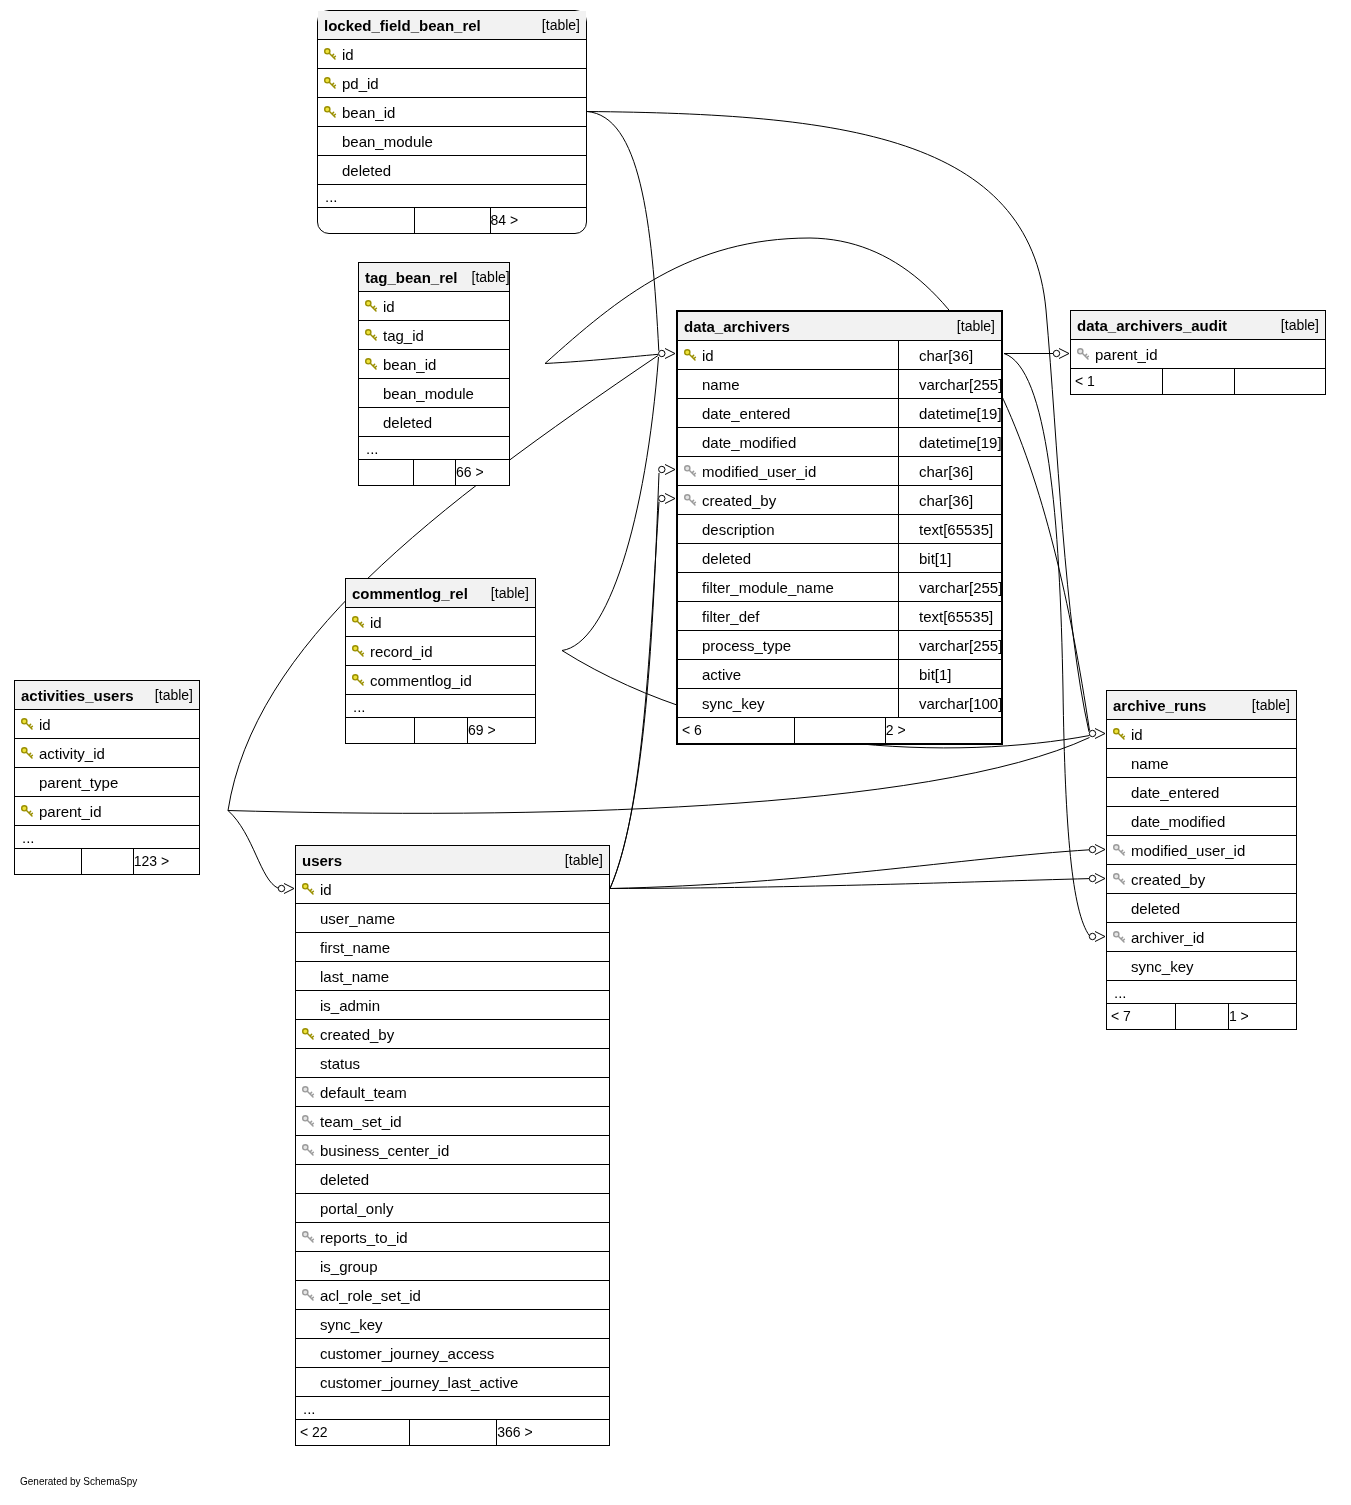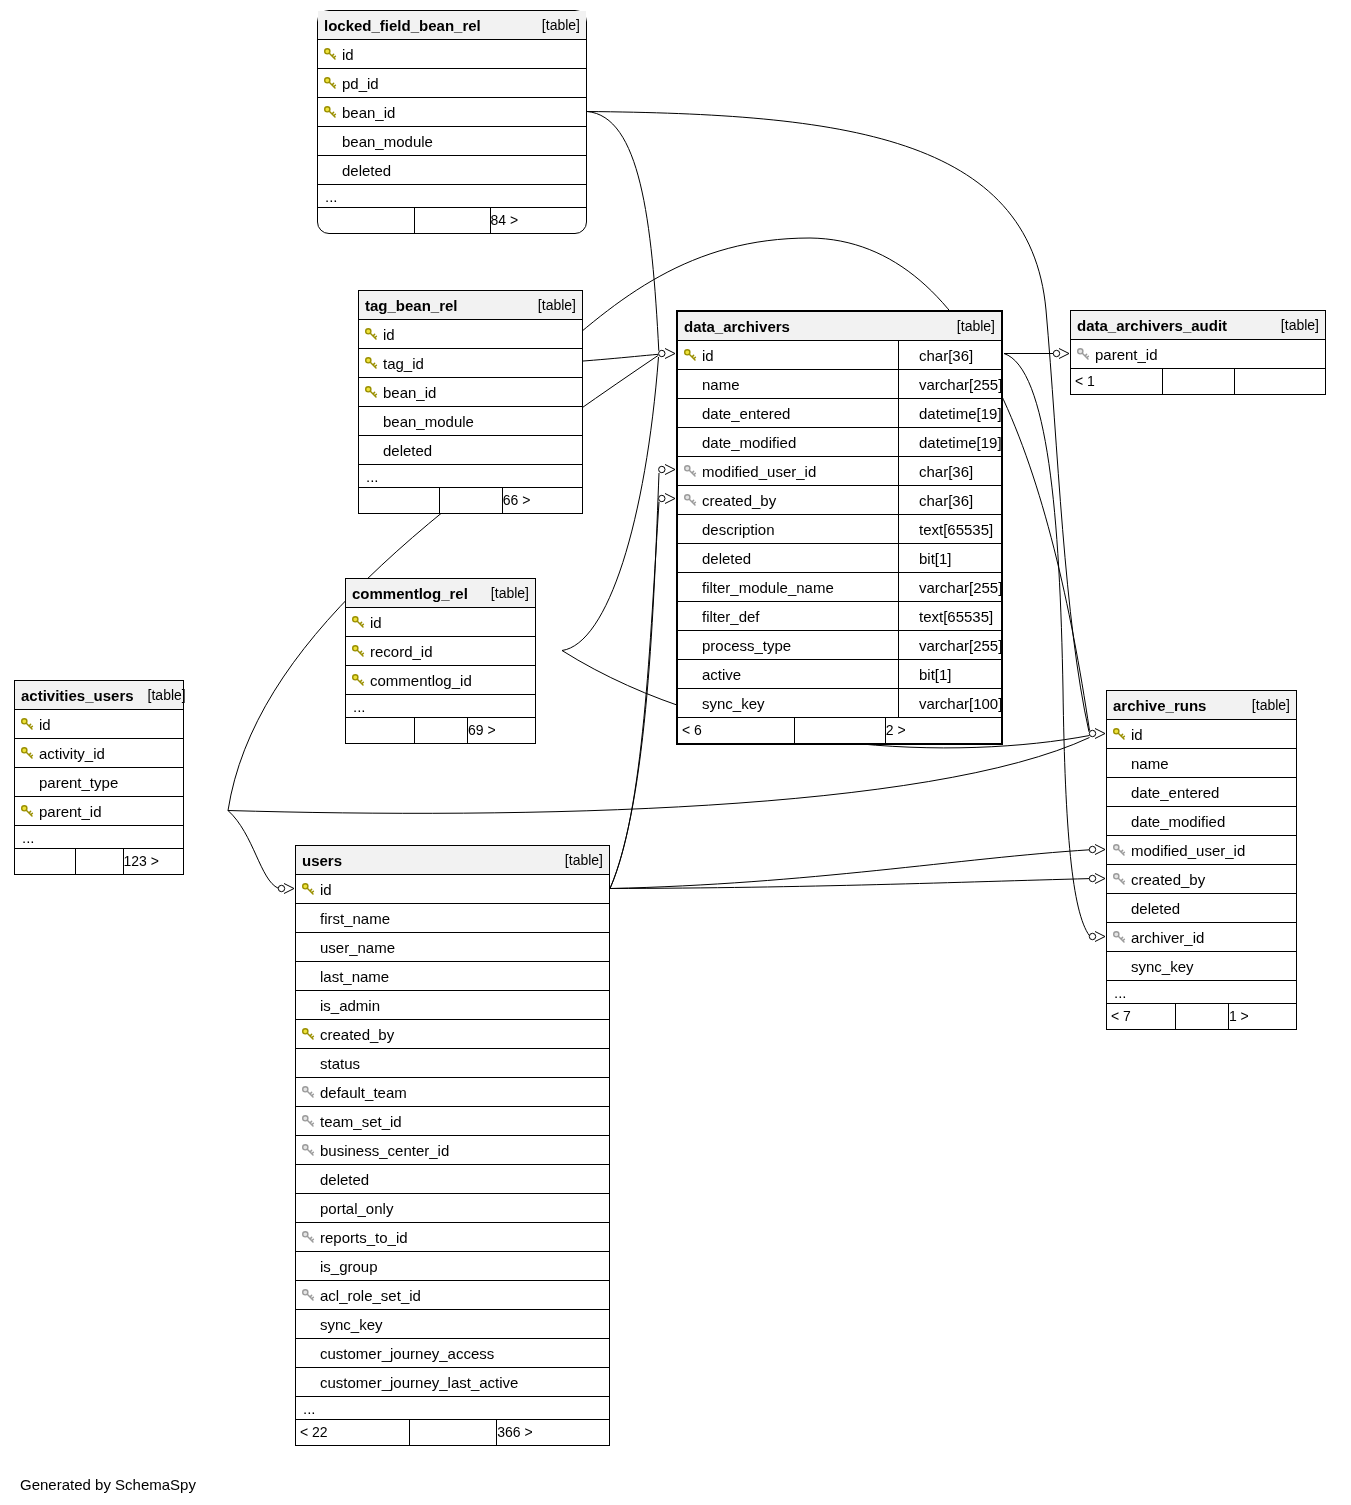--- a/index.html
+++ b/index.html
@@ -26,29 +26,29 @@
   .row.dots { height:23px; padding-left:7px; }
   .row.dots .col-name { flex:1; }
 
   .ft { display:flex; height:25px; font-size:14px; align-items:stretch; }
   .ft-l { flex:0 0 36%; padding:4px 4px 0 4px; }
   .ft-c { flex:0 0 28%; border-left:1px solid #000; }
   .ft-r { flex:1; border-left:1px solid #000; padding:4px 5px 0 0; }
 
   
   .p0 { left:317px; top:10px;  width:270px;border-radius:12px; }
-  .p1 { left:358px; top:262px; width:225px;margin-top:28px; }
+  .p1 { left:358px; top:262px; width:152px; }
   .p2 { left:676px; top:310px; width:327px; }
   .p3 { left:1070px; top:310px; width:256px; }
   .p4 { left:345px; top:578px; width:191px; }
-  .p5 { left:14px;  top:680px; width:170px; }
+  .p5 { left:14px;  top:680px; width:186px; }
   .p6 { left:295px; top:845px; width:315px; }
   .p7 { left:1106px; top:690px; width:191px; }
 
-  #credit { position:absolute; left:20px; top:1476px; font-size:15px; }
+  #credit { position:absolute; left:20px; top:1476px; font-size:10px; }
 </style>
 </head>
 <body>
 
 <div id="canvas">
 
   <svg id="wires" width="1351" height="1505">
 
     <path class="w" d="M587 111.5 C640 116, 652 220, 658.8 350.8"></path>
     <path class="w" d="M545 363.5 C592 361, 628 357, 658.3 354.3"></path>
@@ -408,25 +408,25 @@
         <span class="key-cell">
           <svg width="14" height="14" viewBox="0 0 14 14">
             <circle cx="4.3" cy="4.3" r="2.6" fill="#eee23c" stroke="#9a8f00" stroke-width="1.4"></circle>
             <path d="M6.3 6.3 L12 12 M9 9 L10.6 7.4 M10.8 10.8 L12.4 9.2" stroke="#9a8f00" stroke-width="1.5" fill="none" stroke-linecap="round"></path>
           </svg>
         </span>
         <span class="col-name">id</span>
       </div>
       <div class="row">
         <span class="key-cell"></span>
+        <span class="col-name">user_name</span>
+      </div>
+      <div class="row">
+        <span class="key-cell"></span>
         <span class="col-name">first_name</span>
-      </div>
-      <div class="row">
-        <span class="key-cell"></span>
-        <span class="col-name">user_name</span>
       </div>
       <div class="row">
         <span class="key-cell"></span>
         <span class="col-name">last_name</span>
       </div>
       <div class="row">
         <span class="key-cell"></span>
         <span class="col-name">is_admin</span>
       </div>
       <div class="row">

